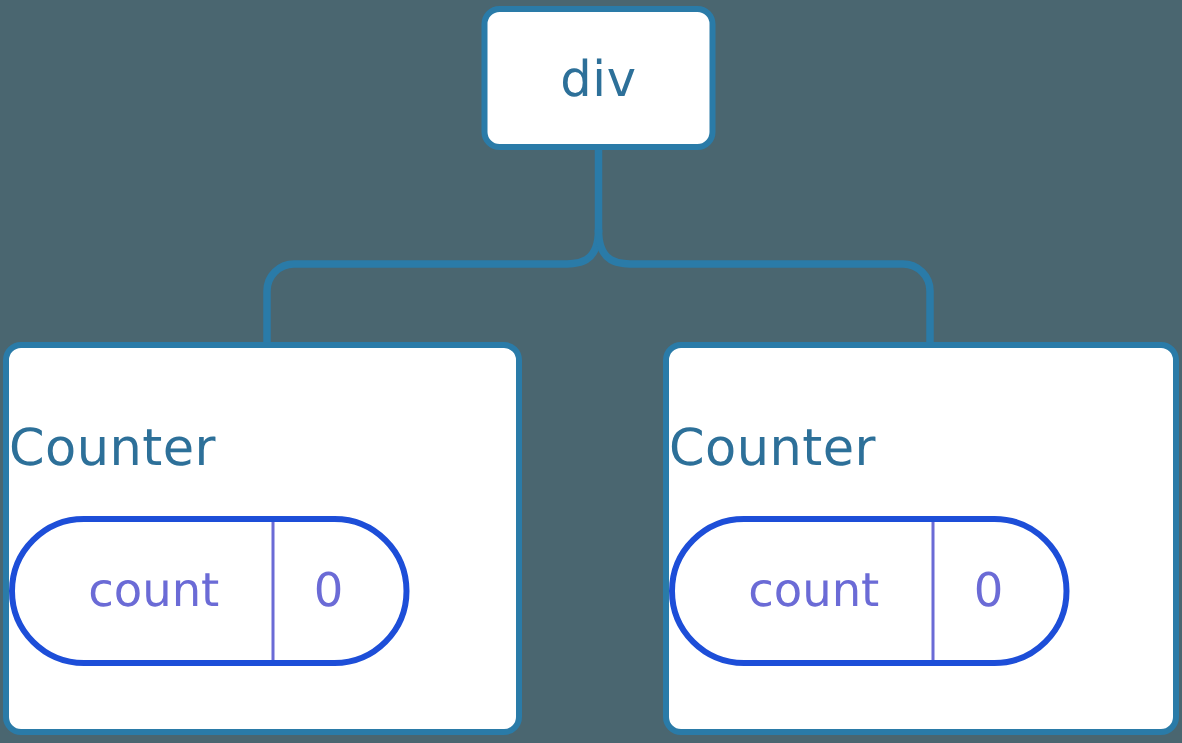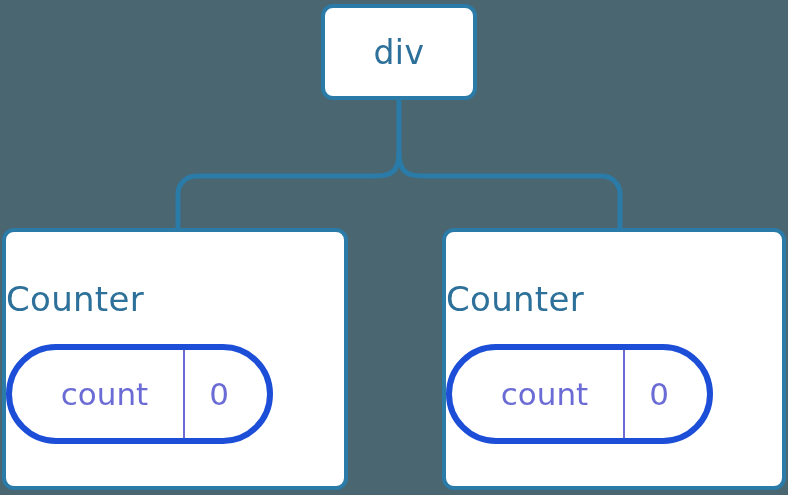--- a/index.html
+++ b/index.html
@@ -84,21 +84,21 @@
     line-height: 1;
     margin-top: 50px;
     letter-spacing: 0.3px;
   }
 
   
   .state-pill {
     margin-top: 28px;
     width: 267px;
     height: 100px;
-    border: 6px solid #1d4ed8;
+    border: 4px solid #1d4ed8;
     border-radius: 50px;
     box-sizing: border-box;
     display: flex;
     align-items: stretch;
     background: transparent;
   }
   .pill-key {
     flex: 0 0 173px;
     display: flex;
     align-items: center;

